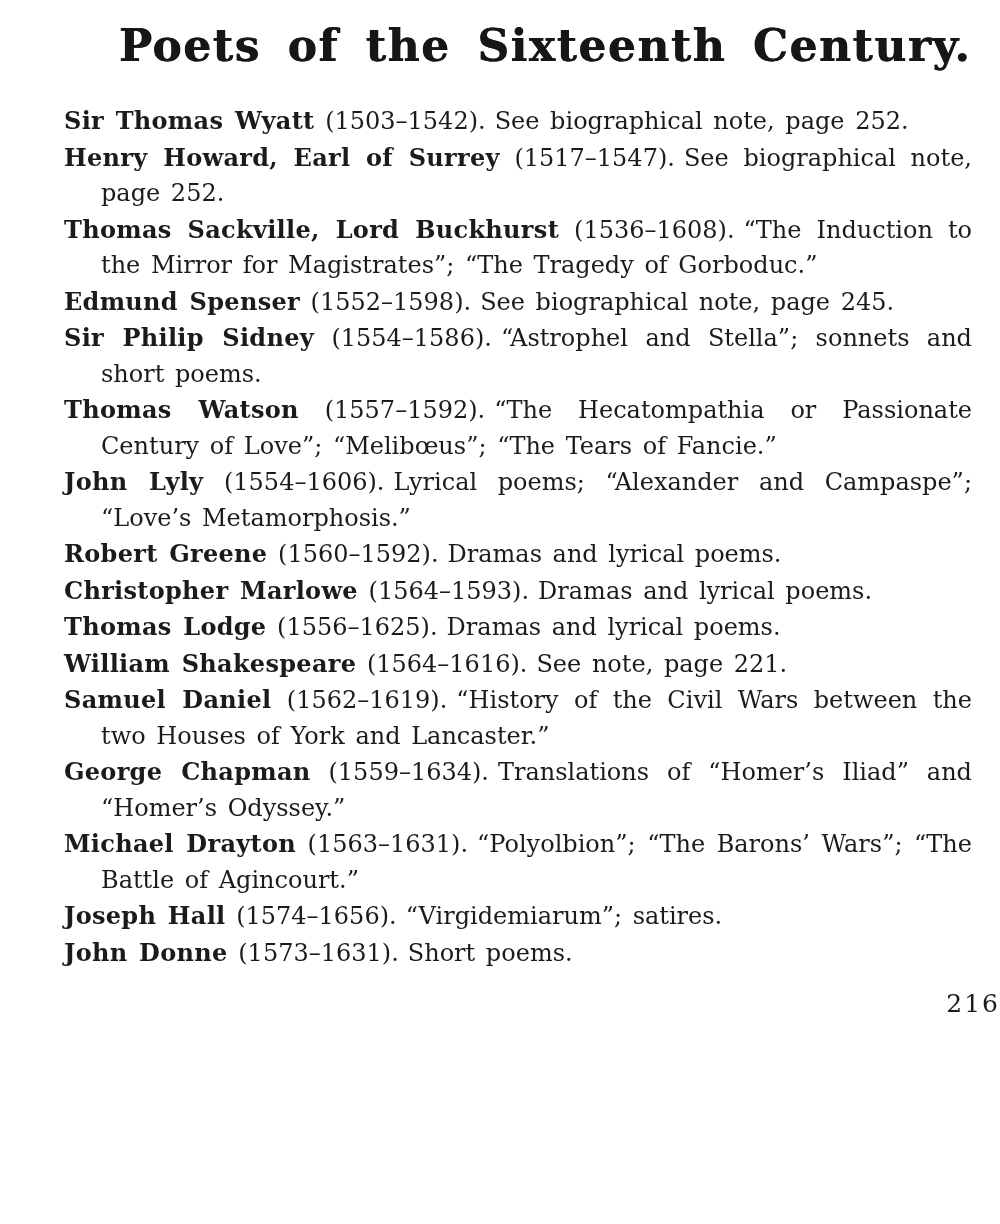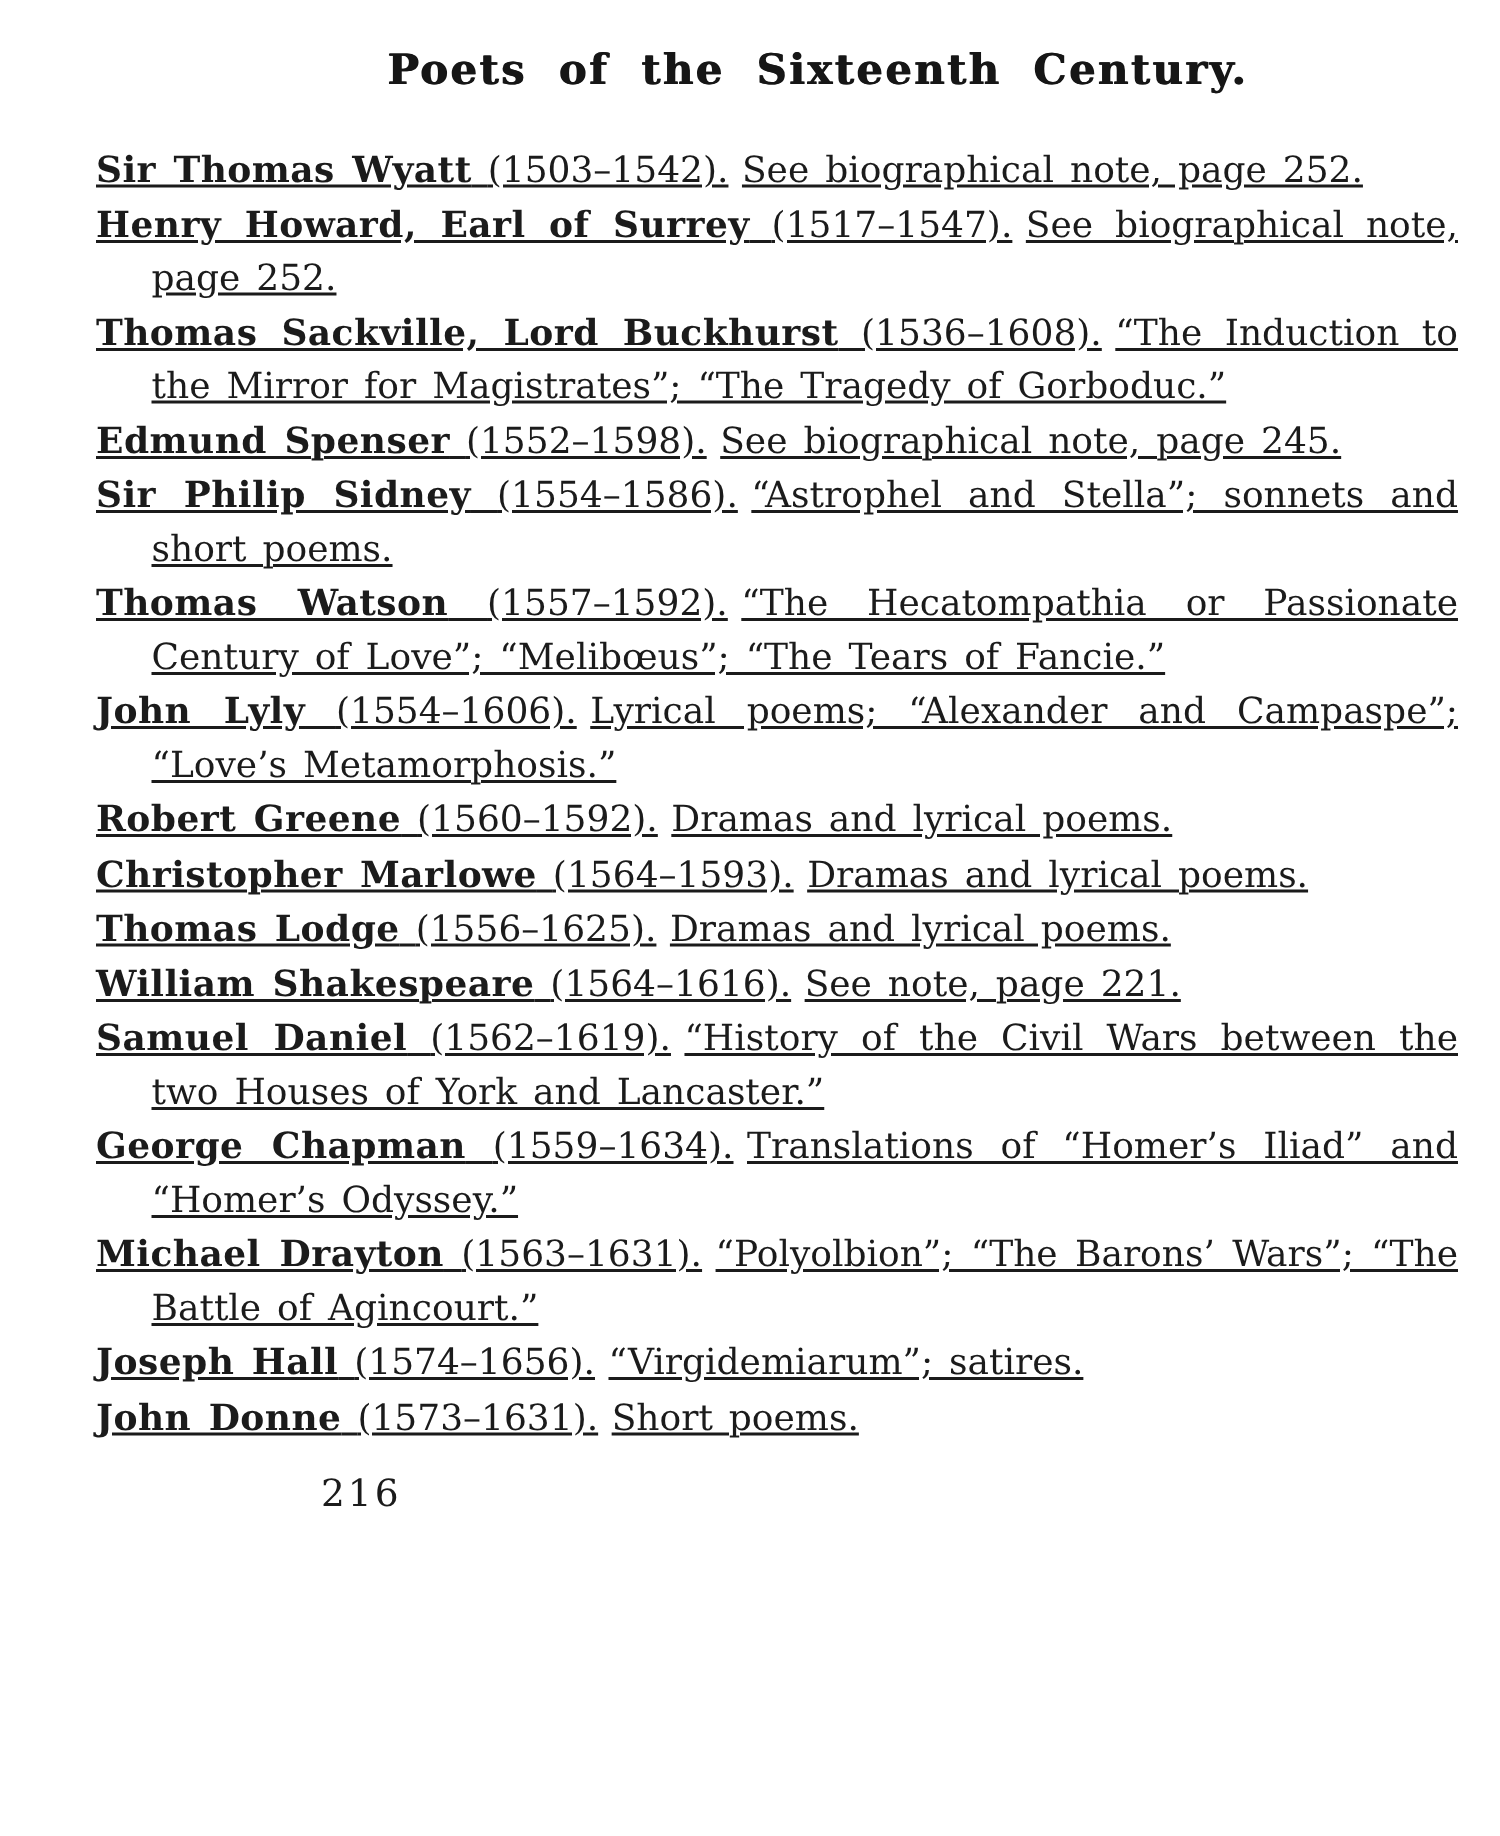--- a/index.html
+++ b/index.html
@@ -12,32 +12,31 @@
     background: #ffffff;
     color: #1b1b1b;
     font-family: "DejaVu Serif", "Liberation Serif", serif;
     overflow: hidden;
   }
   header[data-name="page-header"] {
     padding-top: 14px;
     text-align: center;
   }
   h1[data-name="page-title"] {
-    margin: 16px 0 0 90px;
-    font-size: 28px;
+    margin: 6px 0 0 90px;
+    font-size: 44px;
     font-weight: bold;
     letter-spacing: 1.5px;
     word-spacing: 10px;
     color: #161616;
     text-shadow: 0.6px 0 0 #161616; 
   }
   main[data-name="poet-list"] {
     margin: 32px 28px 0 64px;
     width: 908px;
-    text-decoration: underline;
   }
   p.entry {
     margin: 0;
     font-size: 24px;
     line-height: 35.5px;
     text-align: justify;
     padding-left: 37px;
     text-indent: -37px;
     word-spacing: 3px;
   }
@@ -45,20 +44,21 @@
     font-weight: bold;
     letter-spacing: 0.3px;
   }
   .pdesc {
     margin-left: 9px;
   }
   footer .pagenum {
     margin: 18px 0 0 214px;
     font-size: 25px;
     letter-spacing: 2px;
+    text-align: right;
   }
 </style>
 </head>
 <body>
 
 <header data-name="page-header">
   <h1 data-name="page-title">Poets of the Sixteenth Century.</h1>
 </header>
 
 <main data-name="poet-list">

